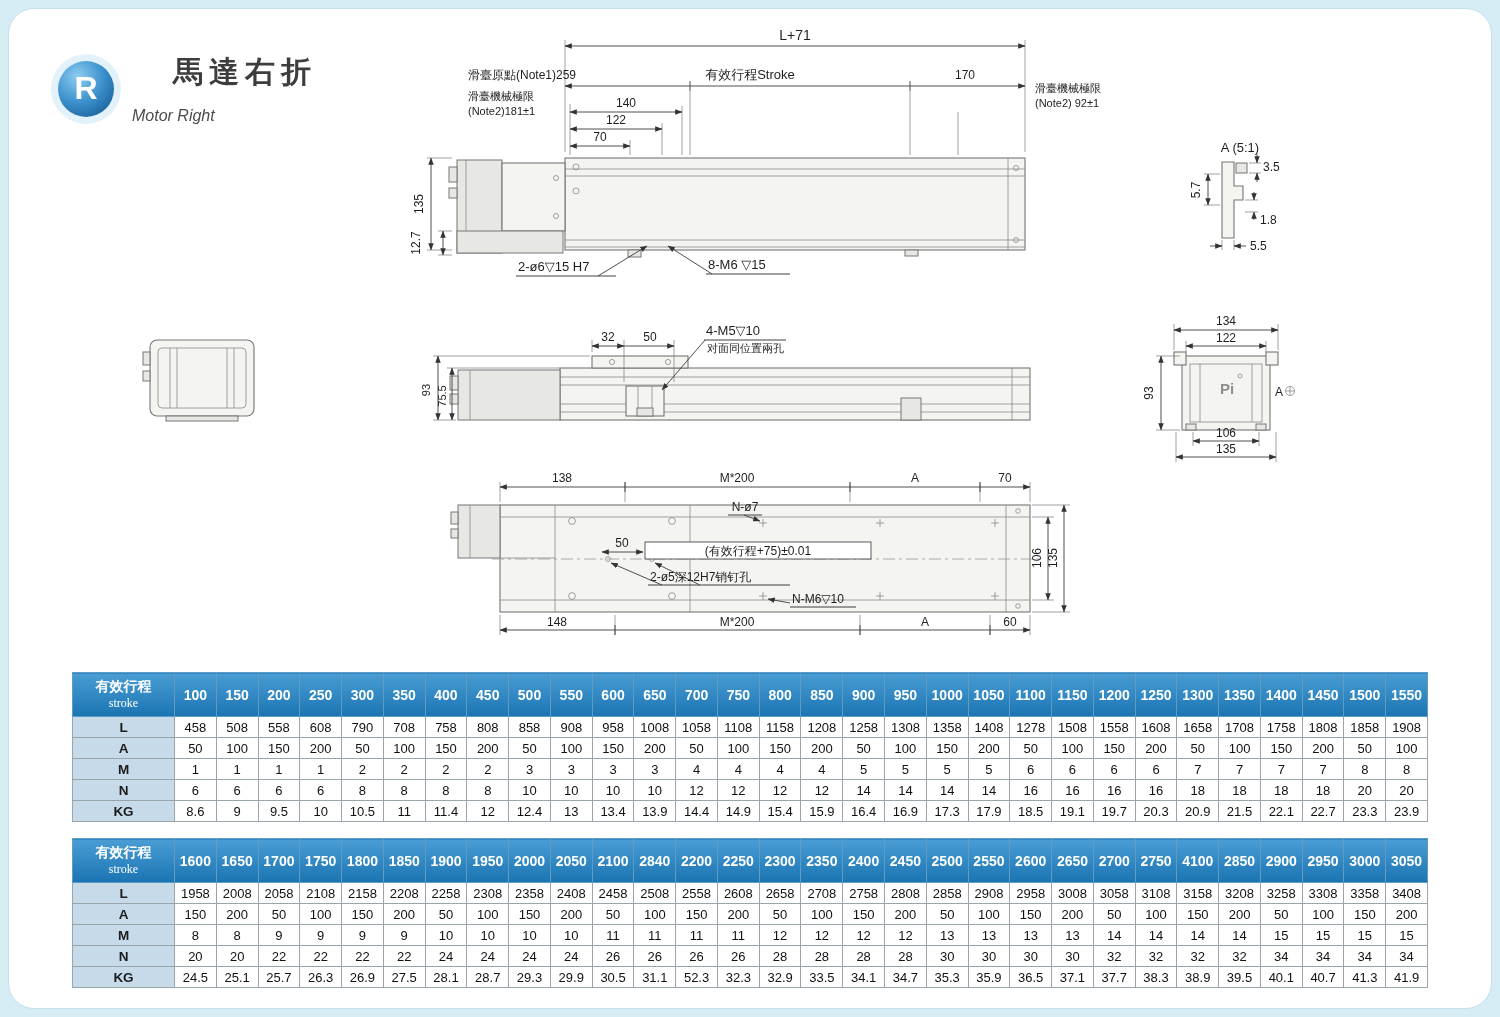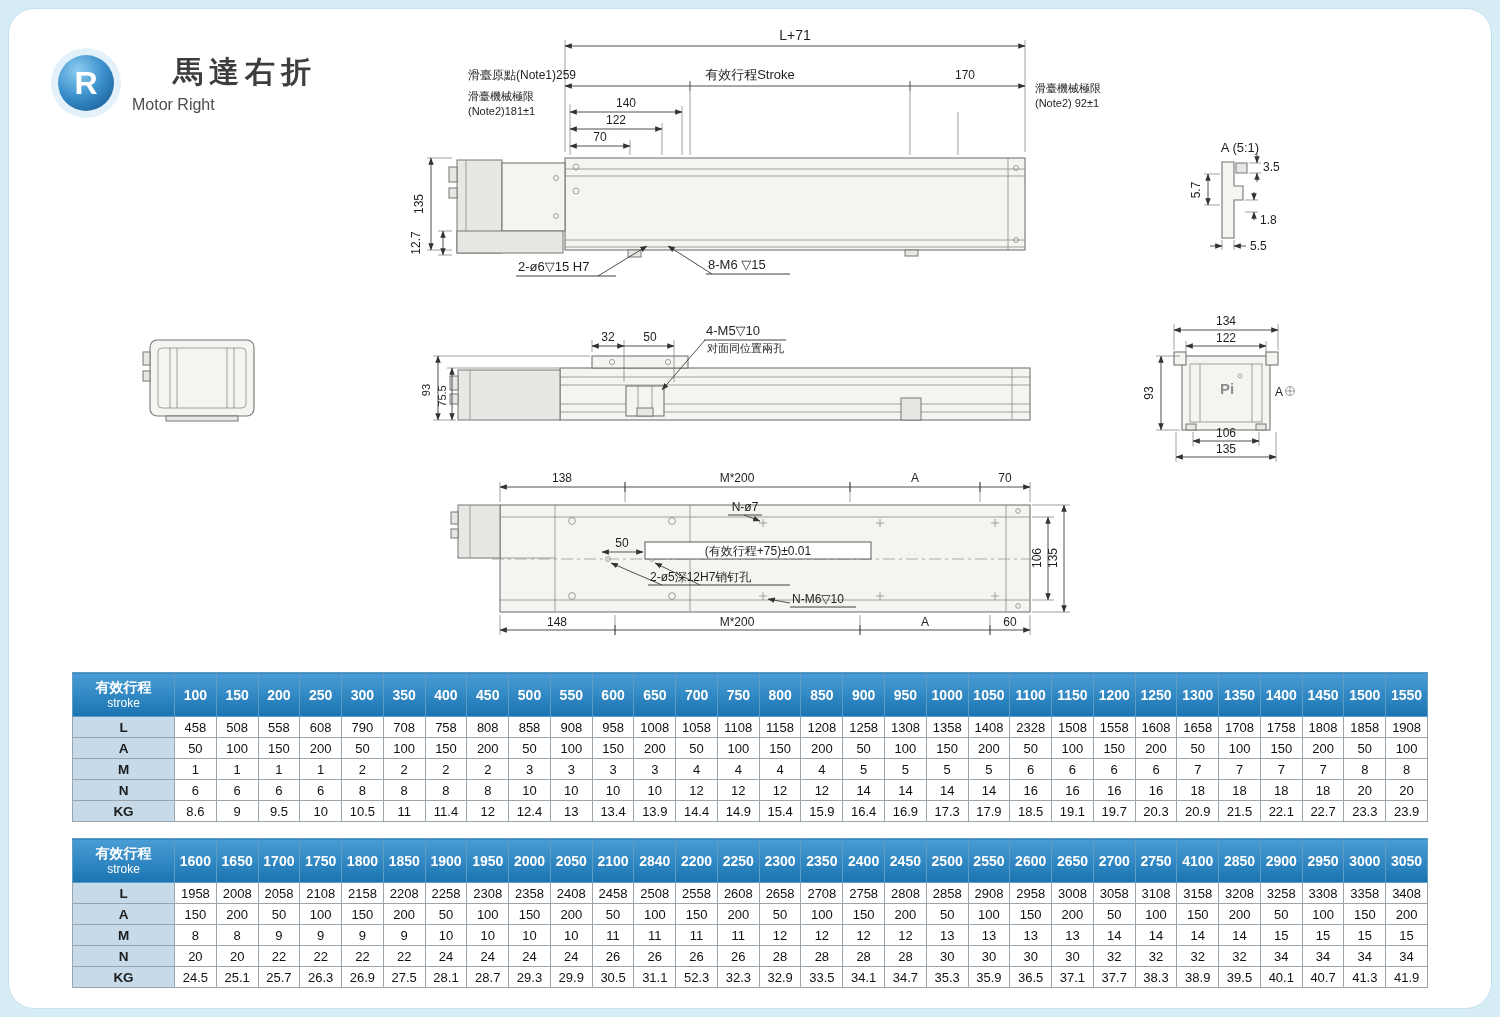--- a/index.html
+++ b/index.html
@@ -6,21 +6,21 @@
   html,body { width:1500px; height:1017px; }
   body { background:#d7edf6; font-family:"Liberation Sans",sans-serif; }
   .canvas { position:relative; width:1500px; height:1017px; background:#d7edf6; overflow:hidden; }
   .page { position:absolute; left:8px; top:8px; right:8px; bottom:8px; background:#ffffff; border-radius:26px; border:1px solid #c2e0ee; }
   .brand { position:absolute; left:58px; top:52px; display:flex; align-items:center; gap:18px; }
   .badge { width:56px; height:56px; border-radius:50%; display:flex; align-items:center; justify-content:center;
            color:#fff; font-size:32px; font-weight:bold;
            background: radial-gradient(circle at 35% 28%, #8ecdf0 0%, #3b90cc 48%, #0e4f86 100%);
            box-shadow: 0 0 0 7px #e3f2fa; }
   .title-zh { font-size:30px; font-weight:bold; color:#3d3d3d; letter-spacing:6px;margin-left:41px; }
-  .title-en { font-size:16px; color:#4c4c4c; margin-top:3px; }
+  .title-en { font-size:16px; color:#4c4c4c; margin-top:14px;font-style:italic; }
 
   .drawing { position:absolute; left:0; top:0; pointer-events:none; }
   .drawing .ol  { fill:#f4f4f1; stroke:#767676; stroke-width:1.1; }
   .drawing .ol2 { fill:#e7e7e4; stroke:#767676; stroke-width:1; }
   .drawing .ln  { fill:none; stroke:#8a8a8a; stroke-width:0.8; }
   .drawing .dim { fill:none; stroke:#3c3c3c; stroke-width:0.9; }
   .drawing .ext { fill:none; stroke:#7a7a7a; stroke-width:0.7; }
   .drawing .ul  { stroke:#2a2a2a; stroke-width:0.9; }
   .drawing .cl  { fill:none; stroke:#9a9a9a; stroke-width:0.8; stroke-dasharray:12 4 3 4; }
   .drawing text { fill:#1e1e1e; font-size:13px; text-anchor:middle; }
@@ -29,21 +29,21 @@
   .drawing .s14 { font-size:14px; }
   .drawing .start { text-anchor:start; }
   .drawing .logo { font-size:15px; font-weight:bold; fill:#8f8f8f; }
 
   table.spec { position:absolute; left:72px; width:1356px; border-collapse:collapse; table-layout:fixed; text-align:center; }
   table.spec th, table.spec td { border:1px solid #9aa5ab; overflow:hidden; }
   table.spec thead th { background:linear-gradient(#4a9dd4,#1a74b2); color:#fff; font-size:14px; font-weight:bold;
                         height:44px; border-color:#5e9cc4; padding:0; }
   table.spec thead th.corner { width:102px; font-size:14px; }
   table.spec thead th.corner .en { font-weight:normal; font-size:12px; }
-  table.spec thead th.corner div { line-height:1.2; }
+  table.spec thead th.corner div { line-height:1.2;font-family:Liberation Serif, serif; }
   table.spec tbody th.rowlabel { background:#c6dae9; font-size:13.5px; font-weight:bold; color:#1c1c1c; height:21px; }
   table.spec tbody td { background:#fff; font-size:13px; color:#111; height:21px; padding:0; }
   table.spec tbody td.bold { font-weight:normal; }
 </style>
 </head>
 <body>
 
 <div class="canvas">
   <div class="page"></div>
 
@@ -395,21 +395,21 @@
           <td>958</td>
           <td>1008</td>
           <td>1058</td>
           <td>1108</td>
           <td>1158</td>
           <td>1208</td>
           <td>1258</td>
           <td>1308</td>
           <td>1358</td>
           <td>1408</td>
-          <td>2328</td>
+          <td>1278</td>
           <td>1508</td>
           <td>1558</td>
           <td>1608</td>
           <td>1658</td>
           <td>1708</td>
           <td>1758</td>
           <td>1808</td>
           <td>1858</td>
           <td>1908</td>
         </tr>

